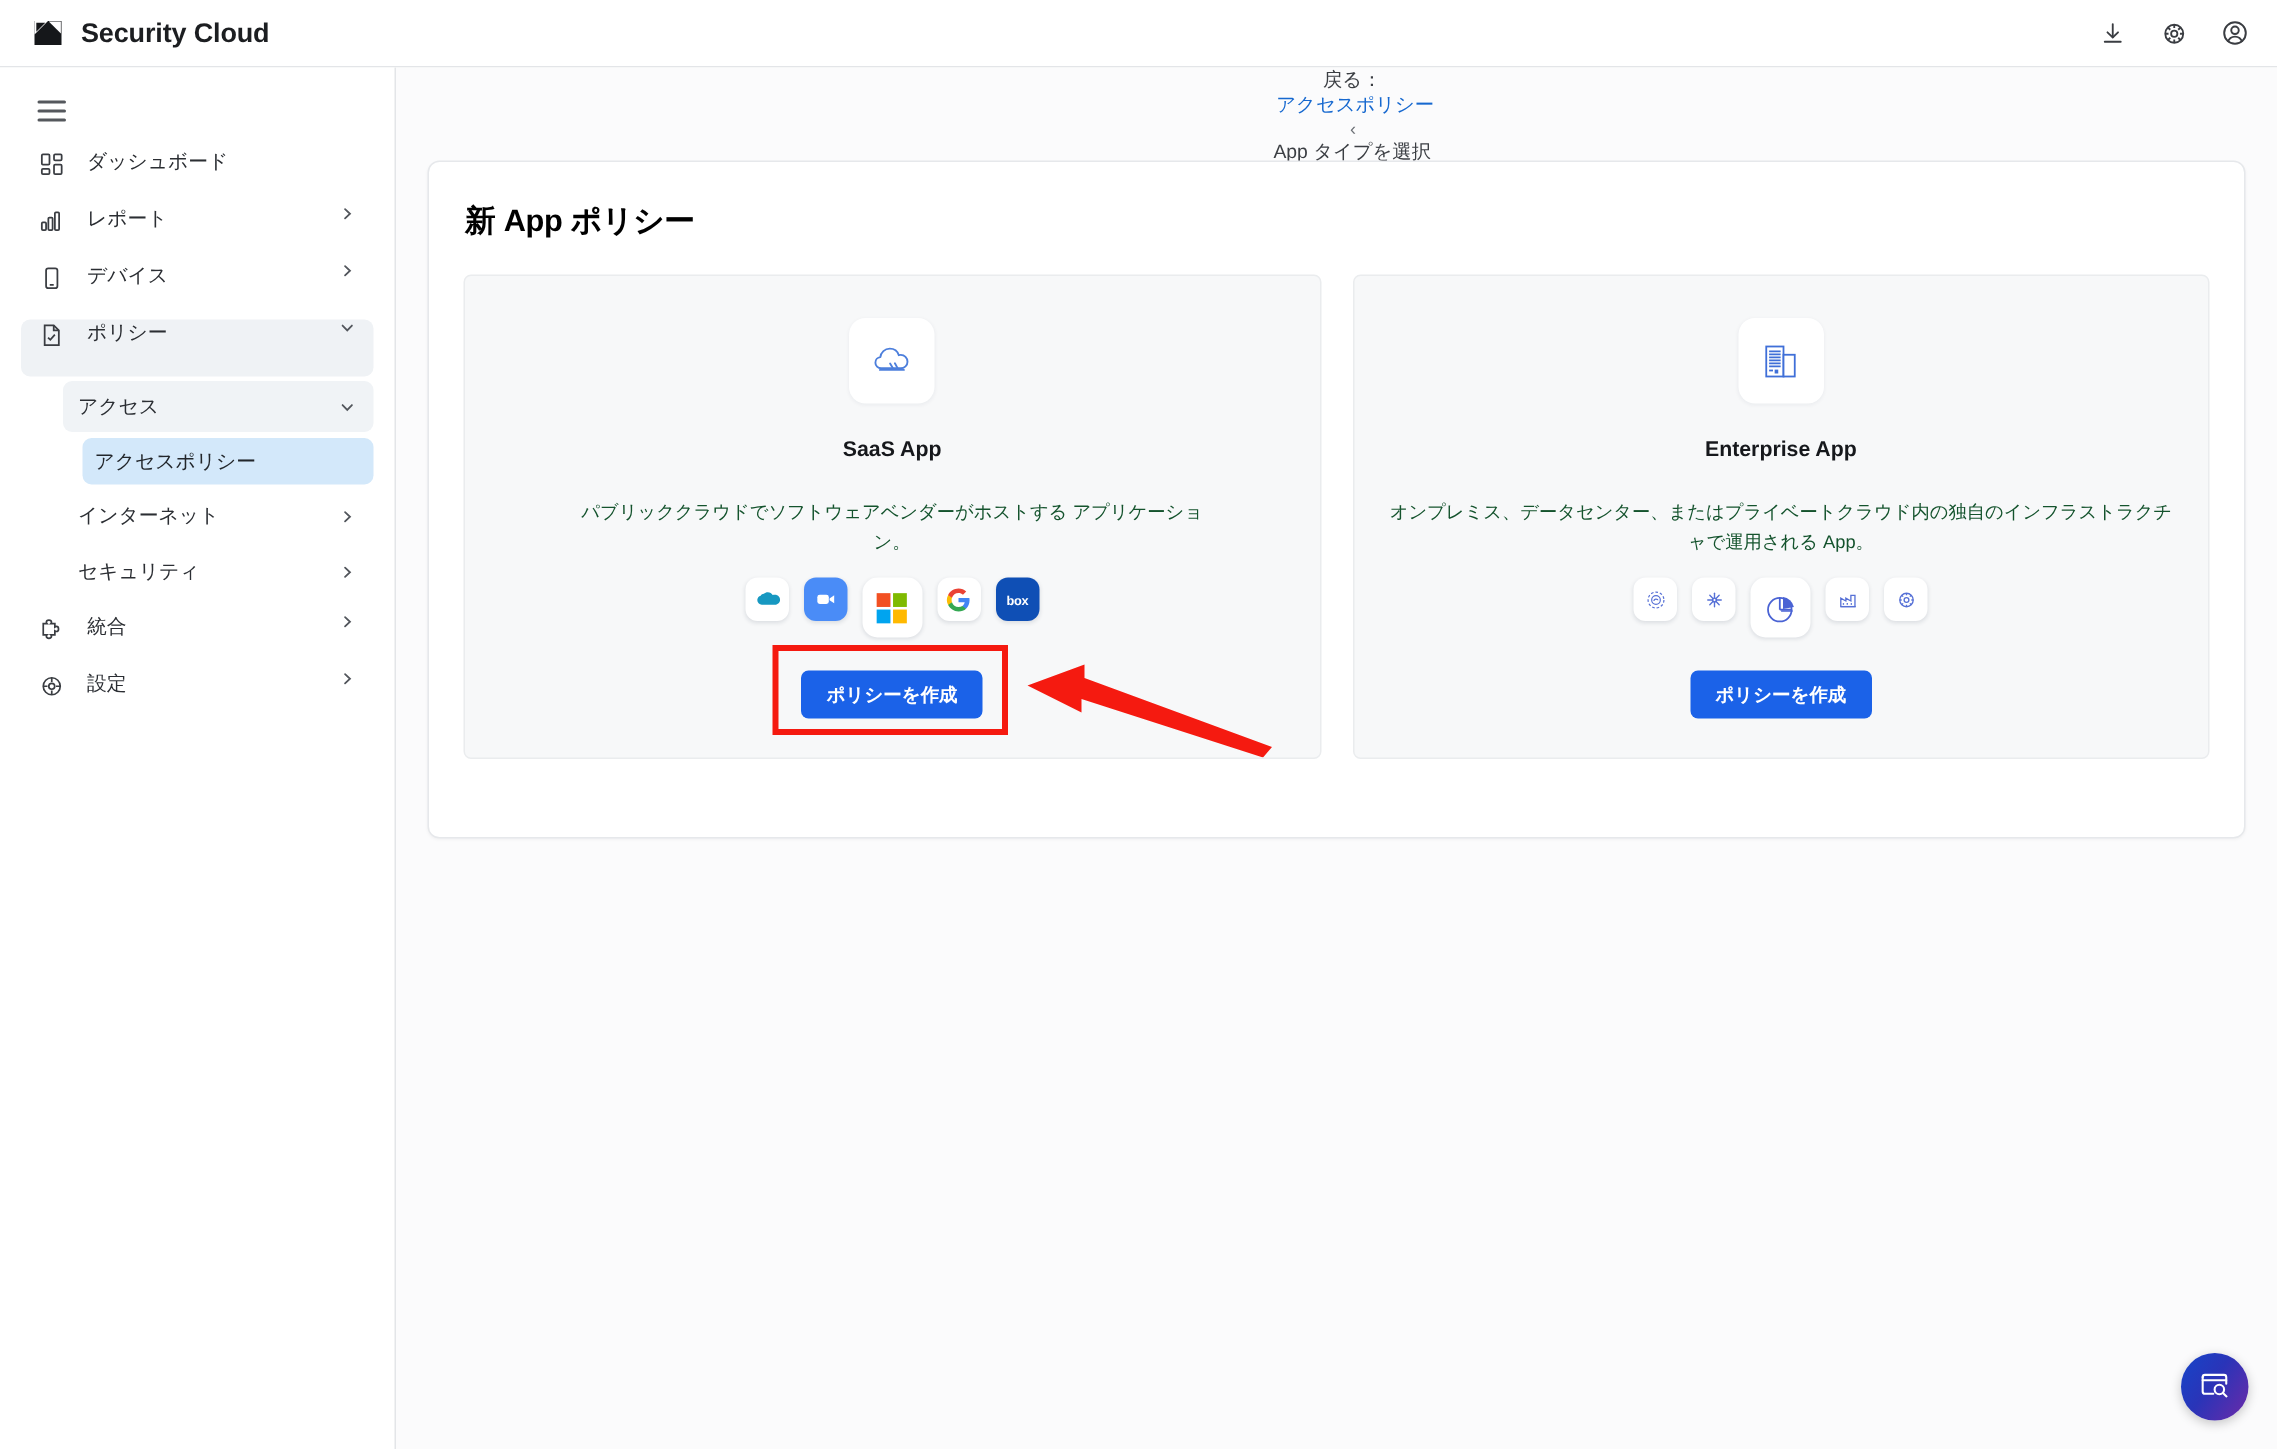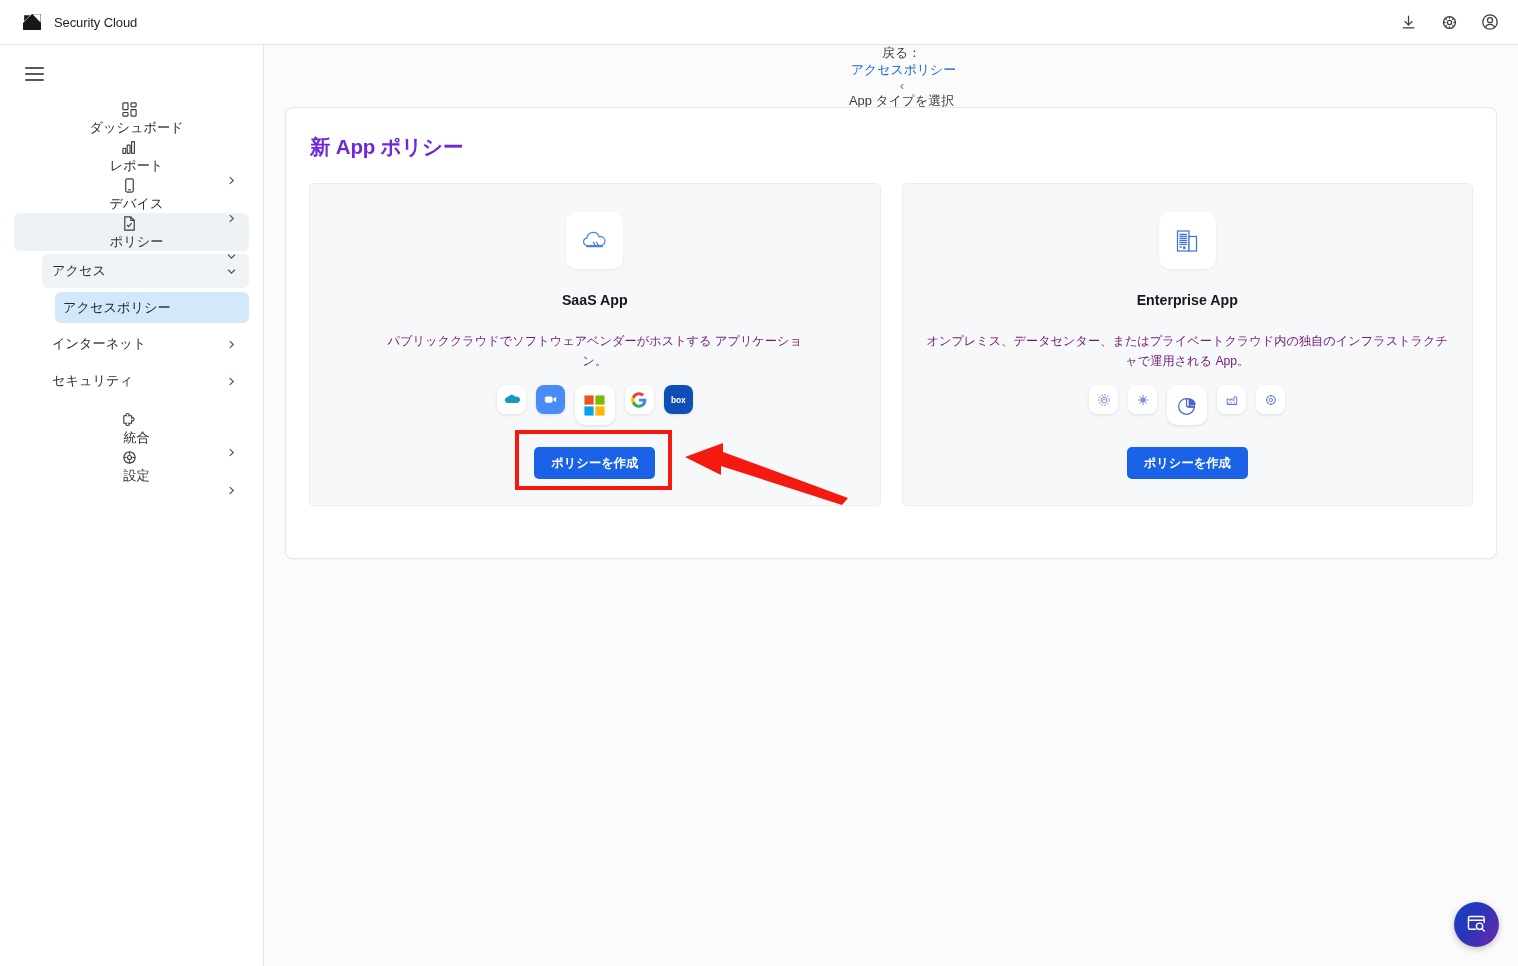--- a/index.html
+++ b/index.html
@@ -14,21 +14,21 @@
   .topbar {
     position: absolute; top: 0; left: 0;
     width: 1518px; height: 45px;
     background: #ffffff;
     border-bottom: 1px solid #e3e5e8;
     display: flex; align-items: center;
   }
   .brand { display: flex; align-items: center; gap: 11px; margin-left: 21px; }
   .brand-logo { width: 22px; height: 22px; position: relative; }
   .brand-title {
-    font-size: 13px; font-weight: normal; color: #1c1e21; letter-spacing: -0.1px;
+    font-size: 18px; font-weight: bold; color: #1c1e21; letter-spacing: -0.1px;
   }
   .topbar-right {
     margin-left: auto; margin-right: 13px;
     display: flex; align-items: center; gap: 11px;
   }
   .tb-icon {
     width: 30px; height: 30px; display: flex; align-items: center;
     justify-content: center; cursor: pointer; border-radius: 4px;
   }
 
@@ -41,23 +41,23 @@
   }
   .hamburger {
     width: 19px; height: 14px; margin: 22px 0 0 25px;
     display: flex; flex-direction: column; justify-content: space-between;
     cursor: pointer;
   }
   .hamburger span { display:block; height: 1.6px; background: #55585d; border-radius: 1px; }
 
   .nav { margin-top: 18px; }
   .nav-item {
-    display: flex; align-items: center;
+    display: flex; 
     height: 38px; margin: 0 14px;
-    border-radius: 6px; cursor: pointer; padding-left: 10px; flex-direction: column;
+    border-radius: 6px; cursor: pointer; padding-left: 10px;
   }
   .nav-item.active { background: #eff2f5; }
   .nav-ico {
     width: 20px; height: 20px; flex: 0 0 20px;
     display: flex; align-items: center; justify-content: center;
     margin-right: 14px;
   }
   .nav-label { font-size: 13.2px; color: #2b2e33; }
   .nav-chev { margin-left: auto; margin-right: 12px; display:flex; }
 
@@ -106,21 +106,21 @@
   .panel {
     position: absolute; left: 21px; top: 62px;
     width: 1212px; height: 452px;
     background: #ffffff;
     border: 1px solid #e6e8eb;
     border-radius: 8px;
     box-shadow: 0 1px 2px rgba(0,0,0,0.04);
   }
   .panel-title {
     margin: 25px 0 0 24px;
-    font-size: 20.5px; font-weight: bold; color: #6d28d9; letter-spacing: -0.2px;
+    font-size: 20.5px; font-weight: bold; color: #000000; letter-spacing: -0.2px;
   }
   .cards {
     display: flex; gap: 21px;
     margin: 22px 23px 0 23px;
   }
   .card {
     flex: 1 1 0;
     background: #f7f8f9;
     border: 1px solid #eaecee;
     border-radius: 5px;
@@ -134,21 +134,21 @@
     border-radius: 11px;
     display: flex; align-items: center; justify-content: center;
     box-shadow: 0 1px 3px rgba(20,30,60,0.06);
   }
   .card-title {
     margin-top: 23px;
     font-size: 14.2px; font-weight: bold; color: #16181c; text-align: right;
   }
   .card-desc {
     margin-top: 24px;
-    font-size: 12.2px; color: #701a75; line-height: 1.62;
+    font-size: 12.2px; color: #14532d; line-height: 1.62;
     text-align: center; max-width: 530px;
   }
   .card-desc.narrow { max-width: 420px; }
   .logo-row {
     display: flex; gap: 10px;
     margin-top: auto;
   }
   .logo-chip {
     width: 29px; height: 29px; border-radius: 8px;
     display: flex; align-items: center; justify-content: center;

